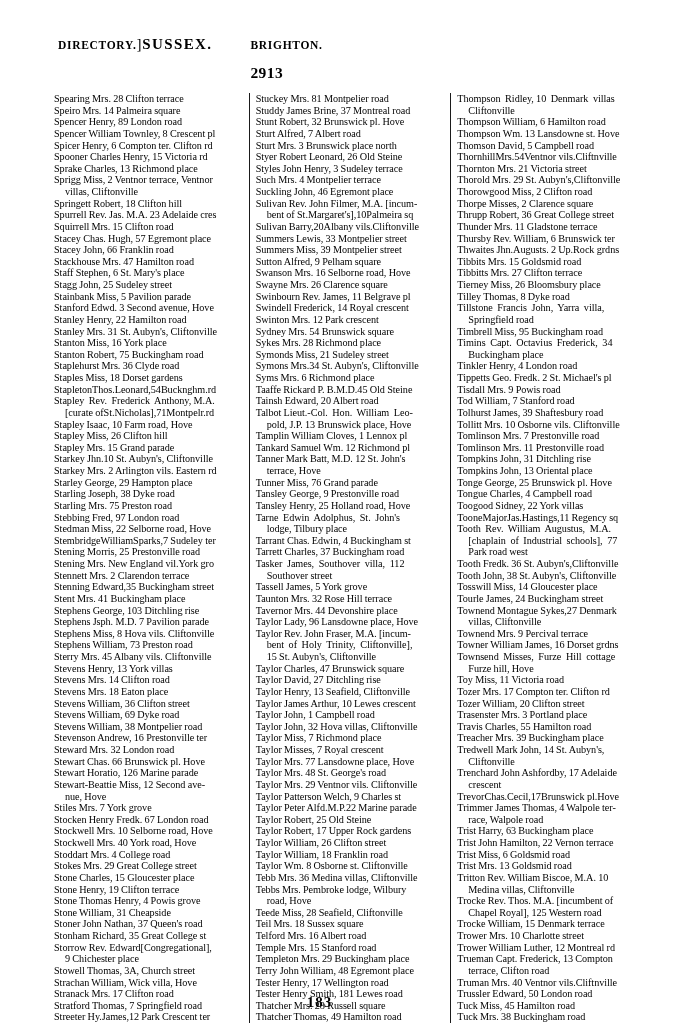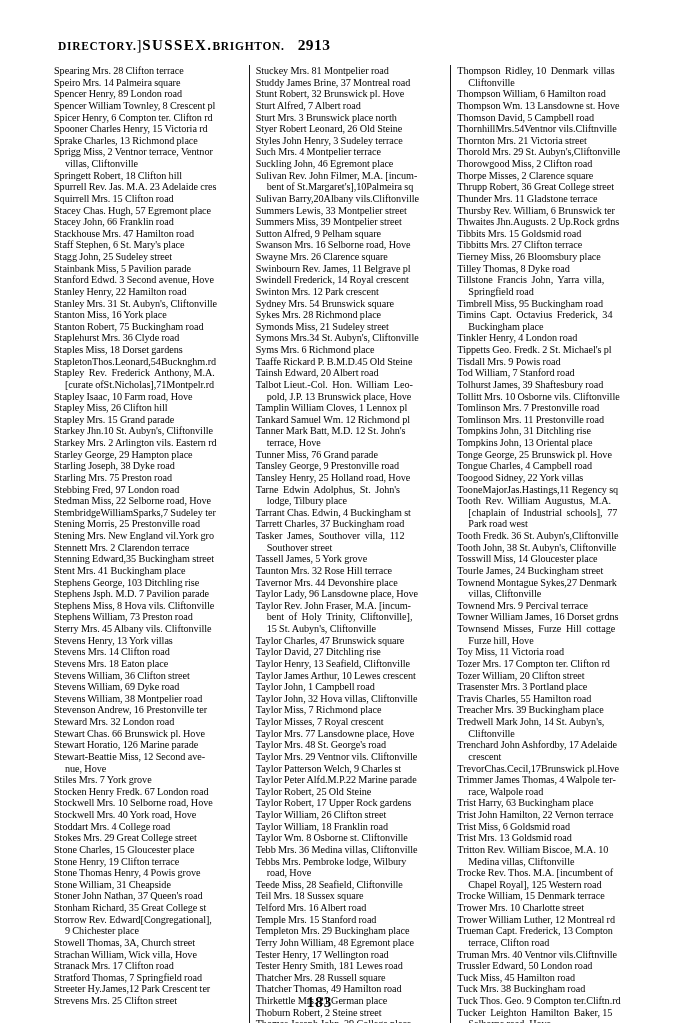--- a/index.html
+++ b/index.html
@@ -47,31 +47,33 @@
     font-size: 15px;
     font-weight: bold;
     letter-spacing: 1.4px;
     font-variant: small-caps;
   }
   .rh-right {
     display: flex;
     align-items: baseline;
     gap: 13px;
     white-space: nowrap;
+    flex-direction: column;
   }
   .rh-place {
     font-variant: small-caps;
     font-size: 11.5px;
     letter-spacing: 0.7px;
     font-weight: bold;
   }
   .rh-folio {
     font-size: 15.5px;
     font-weight: bold;
     letter-spacing: 0.4px;
+    margin-left: 38px;
   }
 
   
   .columns {
     display: flex;
     align-items: flex-start;
     height: 915px;
   }
   .column {
     flex: 1 1 0;

